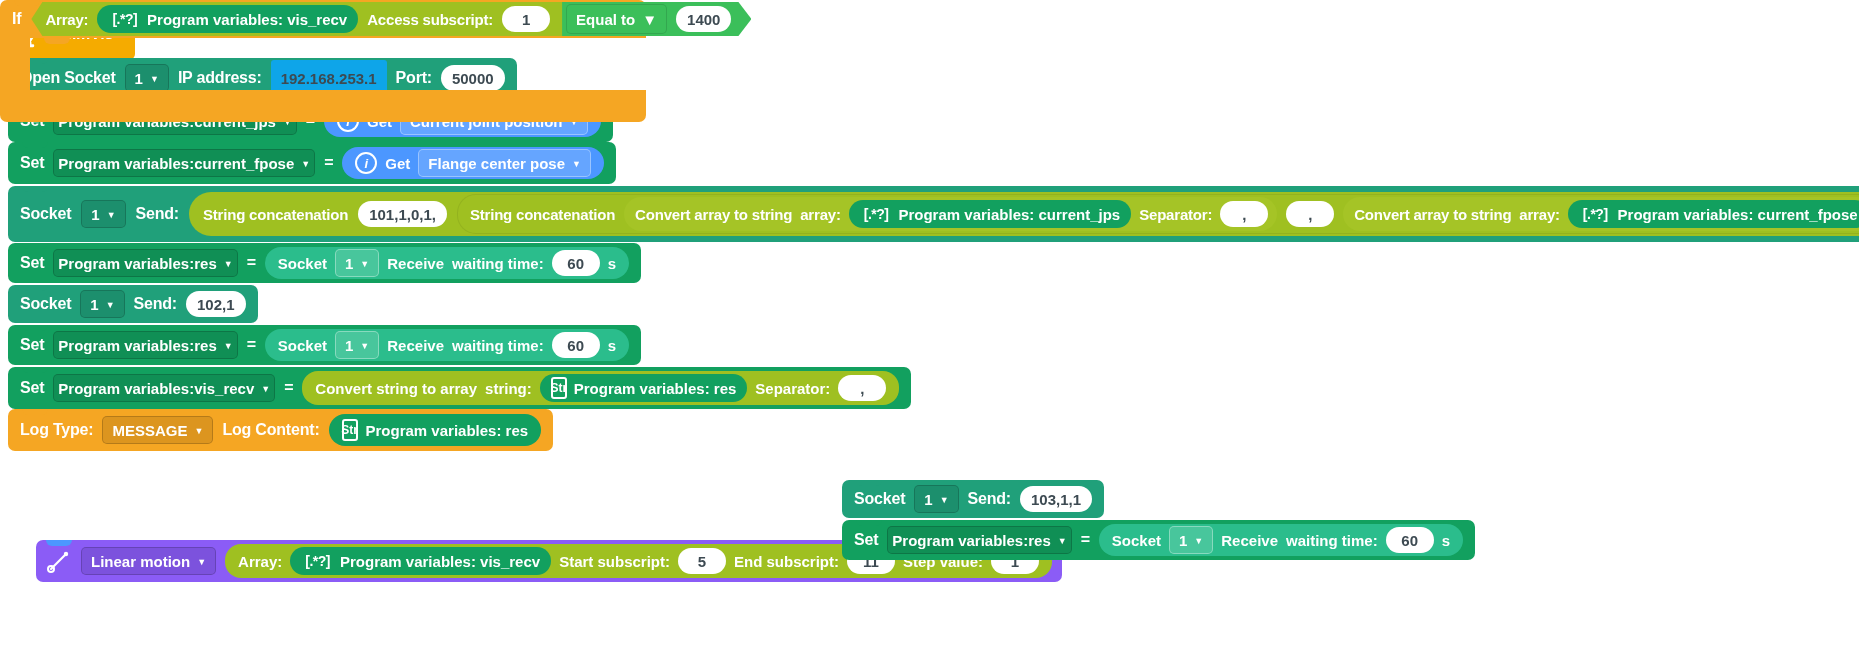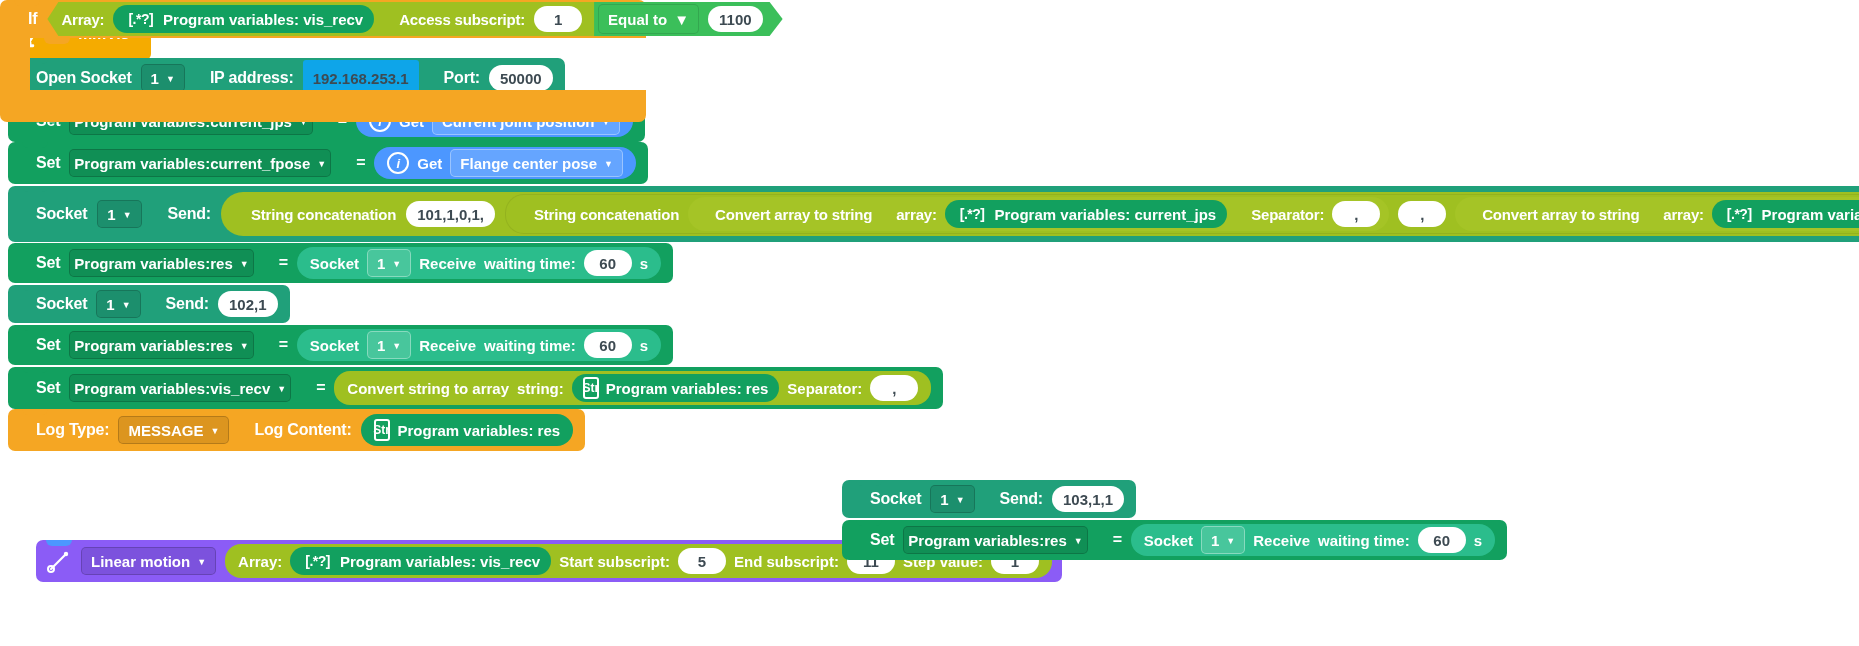--- a/index.html
+++ b/index.html
@@ -15,21 +15,21 @@
 
   
   .blk{
     position:absolute;
     display:flex;
     align-items:center;
     color:#ffffff;
     white-space:nowrap;
     box-sizing:border-box;
   }
-  .lbl{color:#fff;font-size:16px;font-weight:bold;letter-spacing:-0.2px;margin-left:16px;}
+  .lbl{color:#fff;font-size:16px;font-weight:bold;letter-spacing:-0.2px;}
   .lbl.sm{font-size:15px;}
 
   
   .hat{
     background:#f5ab00;
     border-radius:12px 12px 6px 6px;
     height:52px;
     padding:0 22px 0 14px;
     gap:10px;
   }
@@ -416,21 +416,21 @@
           <span>Program variables: vis_recv</span>
         </span>
         <span class="lbl sm">Access subscript:</span>
         <span class="numfield">1</span>
       </span>
       <span class="cmp-right">
         <span class="cmp-dd">
           <span>Equal to</span>
           <span class="carat">▼</span>
         </span>
-        <span class="numfield">1100</span>
+        <span class="numfield">1400</span>
       </span>
       <span class="lbl" style="margin-left:10px;">is true</span>
     </div>
   </div>
 
   <div class="blk blue" id="lin-block" style="height:42px;border-radius:7px;padding:0 10px;gap:9px;">
     <span class="notch" style="background:#4c97ff;left:10px;"></span>
     <span>
       <svg class="lin-ico" viewBox="0 0 26 26" aria-hidden="true">
         <line x1="5" y1="21" x2="20" y2="6" stroke="#ffffff" stroke-width="2.2" stroke-linecap="round"></line>

